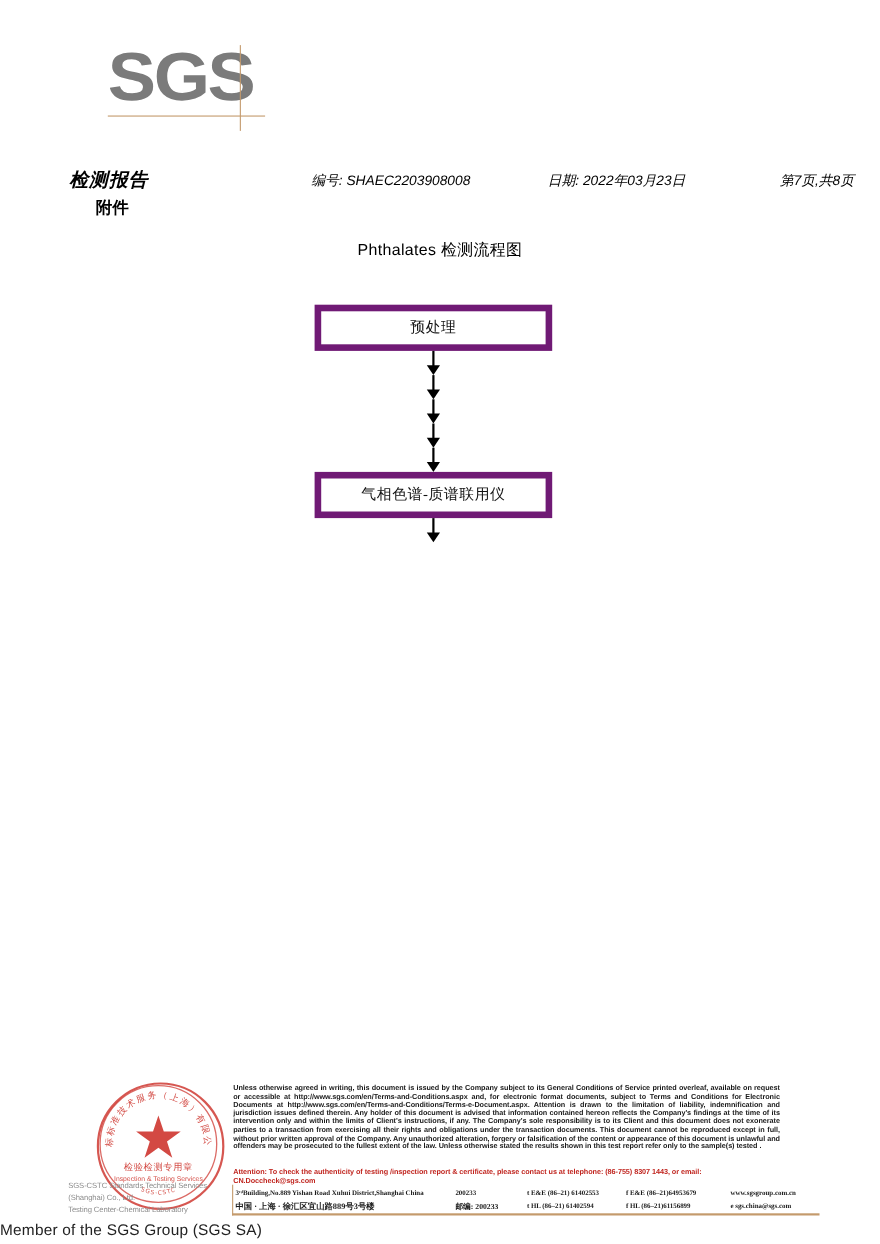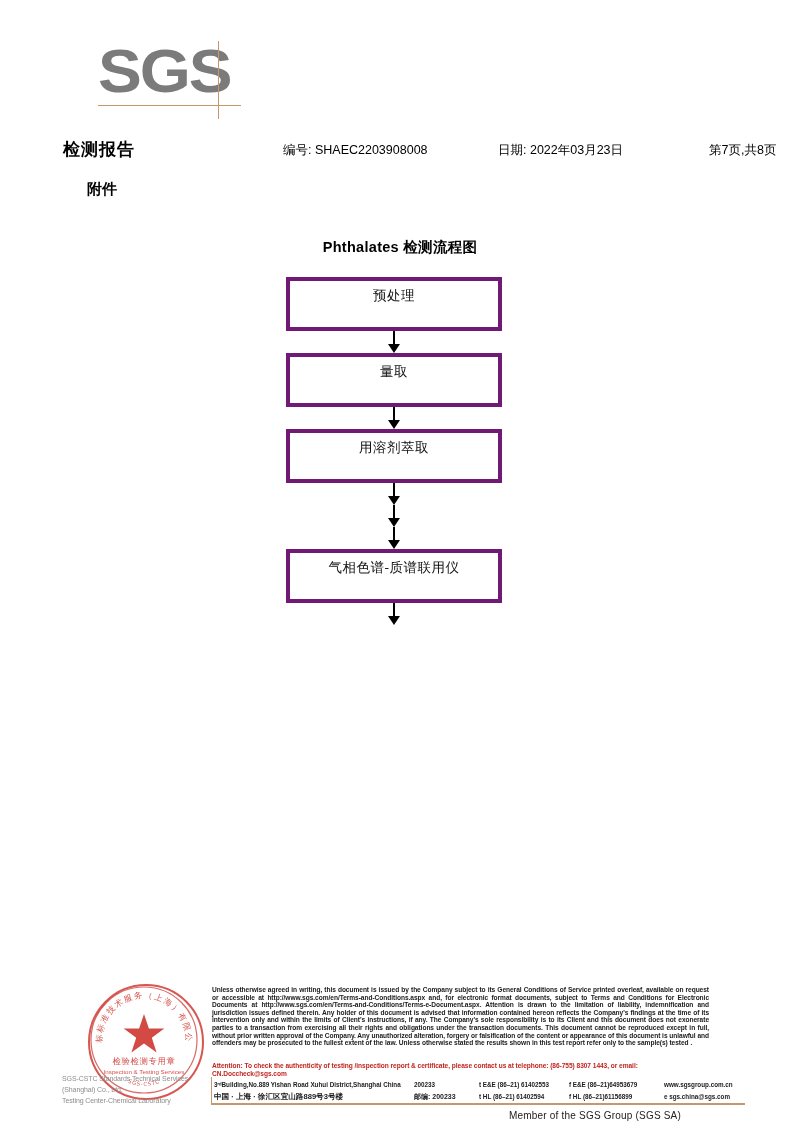--- a/index.html
+++ b/index.html
@@ -51,23 +51,24 @@
     top: 3px;
     width: 1px;
     height: 78px;
     background: #c49a6c;
   }
 
   
   #doc-header {
     position: absolute;
     left: 63px;
-    top: 138px;
+    top: 152px;
     width: 690px;
     height: 24px;
+    font-style: italic;
   }
   #report-title {
     position: absolute;
     left: 0px;
     top: 0px;
     font-size: 17px;
     font-weight: bold;
     letter-spacing: 1px;
   }
   #report-no {
@@ -102,35 +103,34 @@
   }
 
   
   #flow-title {
     position: absolute;
     left: 0px;
     top: 218px;
     width: 800px;
     text-align: center;
     font-size: 14.5px;
-    font-weight: bold;
+    font-weight: normal;
     letter-spacing: 0.3px;
-    margin-top: 20px;
   }
   #flowchart {
     position: absolute;
     left: 286px;
     top: 277px;
     width: 216px;
   }
   .flow-node {
     position: relative;
     width: 216px;
-    height: 54px;
-    border: 4px solid #701a75;
+    height: 42px;
+    border: 6px solid #701a75;
     box-sizing: border-box;
     background: #ffffff;
   }
   .flow-node .flow-label {
     position: absolute;
     left: 0;
     right: 0;
     top: 6px;
     text-align: center;
     font-family: "Liberation Serif", serif;
@@ -243,36 +243,37 @@
     height: 24px;
     font-size: 6.3px;
     color: #1a1a1a;
     font-weight: bold;
   }
   .addr-row {
     position: relative;
     height: 12px;
     line-height: 12px;
     white-space: nowrap;
+    font-family: Liberation Serif, serif;
   }
   .addr-row .c-addr  { position: absolute; left: 0px; }
   .addr-row .c-zip   { position: absolute; left: 200px; }
   .addr-row .c-tel   { position: absolute; left: 265px; }
   .addr-row .c-fax   { position: absolute; left: 355px; }
   .addr-row .c-web   { position: absolute; left: 450px; }
   .addr-row.cn .c-addr { font-size: 7.6px; }
   .addr-row.cn .c-zip  { font-size: 7px; }
 
   #member-line {
     position: absolute;
     left: 0px;
     top: 1110px;
     width: 681px;
-    text-align: right;
-    font-size: 10px;
+    text-align: left;
+    font-size: 14px;
     color: #222222;
     letter-spacing: 0.2px;
   }
 </style>
 </head>
 <body>
 
 <div id="logo-block">
   <div id="logo-text">SGS</div>
   <div id="logo-hline"></div>
@@ -292,31 +293,25 @@
 <div id="flowchart">
 
   <div class="flow-node">
     <div class="flow-label">预处理</div>
   </div>
   <div class="flow-arrow">
     <div class="shaft"></div>
       <div class="head"></div>
   </div>
 
-  <div class="flow-node">
-    <div class="flow-label">量取</div>
-  </div>
-  <div class="flow-arrow">
-    <div class="shaft"></div>
-      <div class="head"></div>
-  </div>
-
-  <div class="flow-node">
-    <div class="flow-label">用溶剂萃取</div>
-  </div>
+  <div class="flow-arrow">
+    <div class="shaft"></div>
+      <div class="head"></div>
+  </div>
+
   <div class="flow-arrow">
     <div class="shaft"></div>
       <div class="head"></div>
   </div>
 
   <div class="flow-arrow">
     <div class="shaft"></div>
       <div class="head"></div>
   </div>
 

